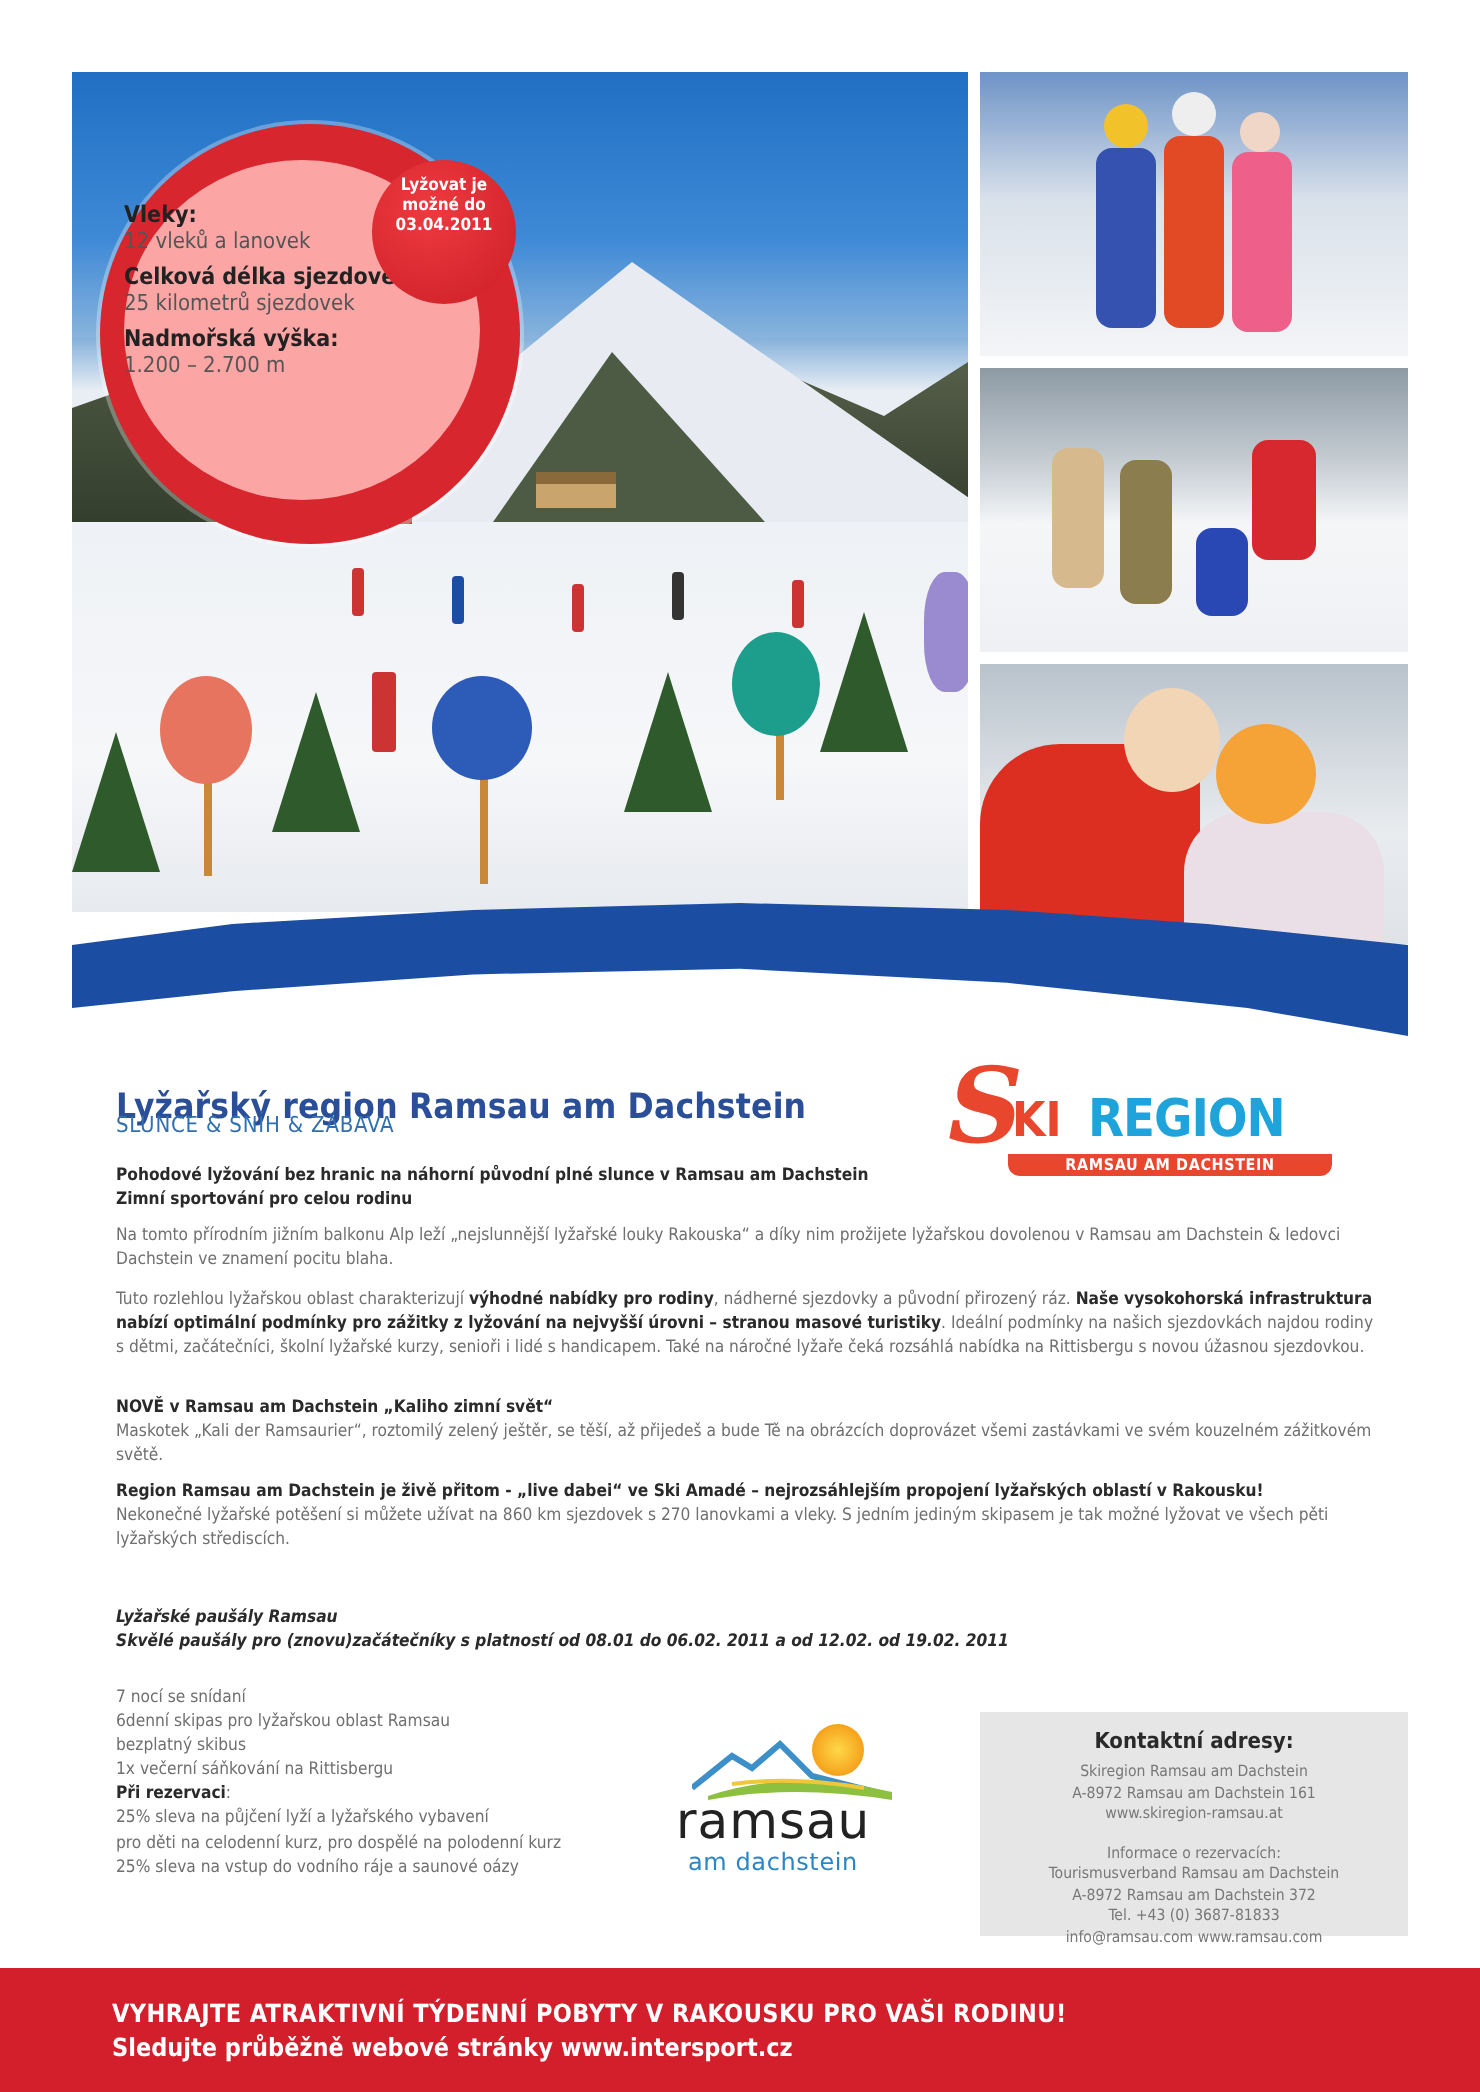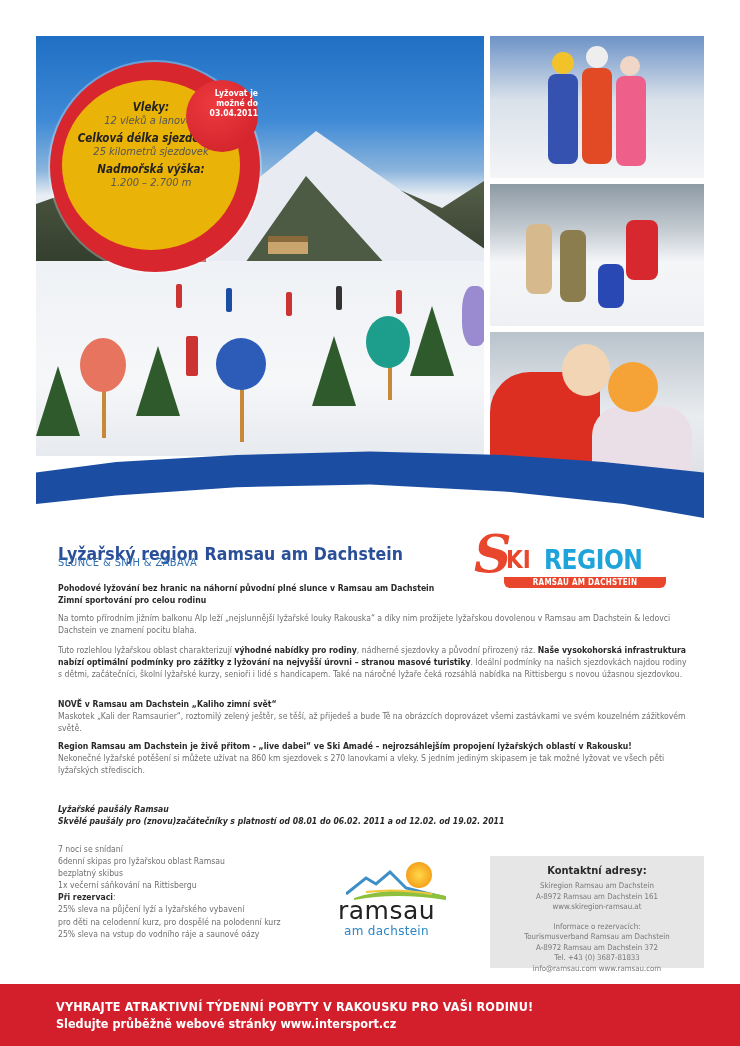--- a/index.html
+++ b/index.html
@@ -59,32 +59,30 @@
     .head { position: absolute; border-radius: 50%; }
 
     
     .bubble {
       position: absolute; left: 50px; top: 62px; width: 210px; height: 210px; border-radius: 50%;
       background: #d7262e;
       box-shadow: 0 0 0 2px rgba(255,255,255,0.3);
     }
     .bubble-inner {
       position: absolute; left: 62px; top: 80px; width: 178px; height: 170px; border-radius: 50%;
-      background: #eab308;
-      text-align: center;
+      background: #fca5a5;
       padding-top: 20px;
-      font-style: italic;
     }
     .bubble-inner .lbl { font-weight: bold; font-size: 11.5px; color: #222; line-height: 14px; }
     .bubble-inner .val { font-size: 11px; color: #555; line-height: 14px; margin-bottom: 3px; }
     .badge {
       position: absolute; left: 186px; top: 80px; width: 72px; height: 72px; border-radius: 50%;
       background: radial-gradient(circle at 40% 35%, #ee3a3f, #cc1f27);
       color: #fff; font-weight: bold; font-size: 8.5px; line-height: 10px;
-      text-align: right; padding-top: 8px;
+      text-align: center; padding-top: 8px;
     }
 
     
     .swoosh {
       position: absolute; left: 36px; top: 448px; width: 668px; height: 70px;
       background: #1b4ea3;
       clip-path: polygon(0 35%, 12% 20%, 30% 10%, 50% 5%, 70% 10%, 85% 20%, 100% 35%, 100% 100%, 88% 80%, 70% 62%, 50% 52%, 30% 56%, 12% 68%, 0 80%);
     }
 
     

